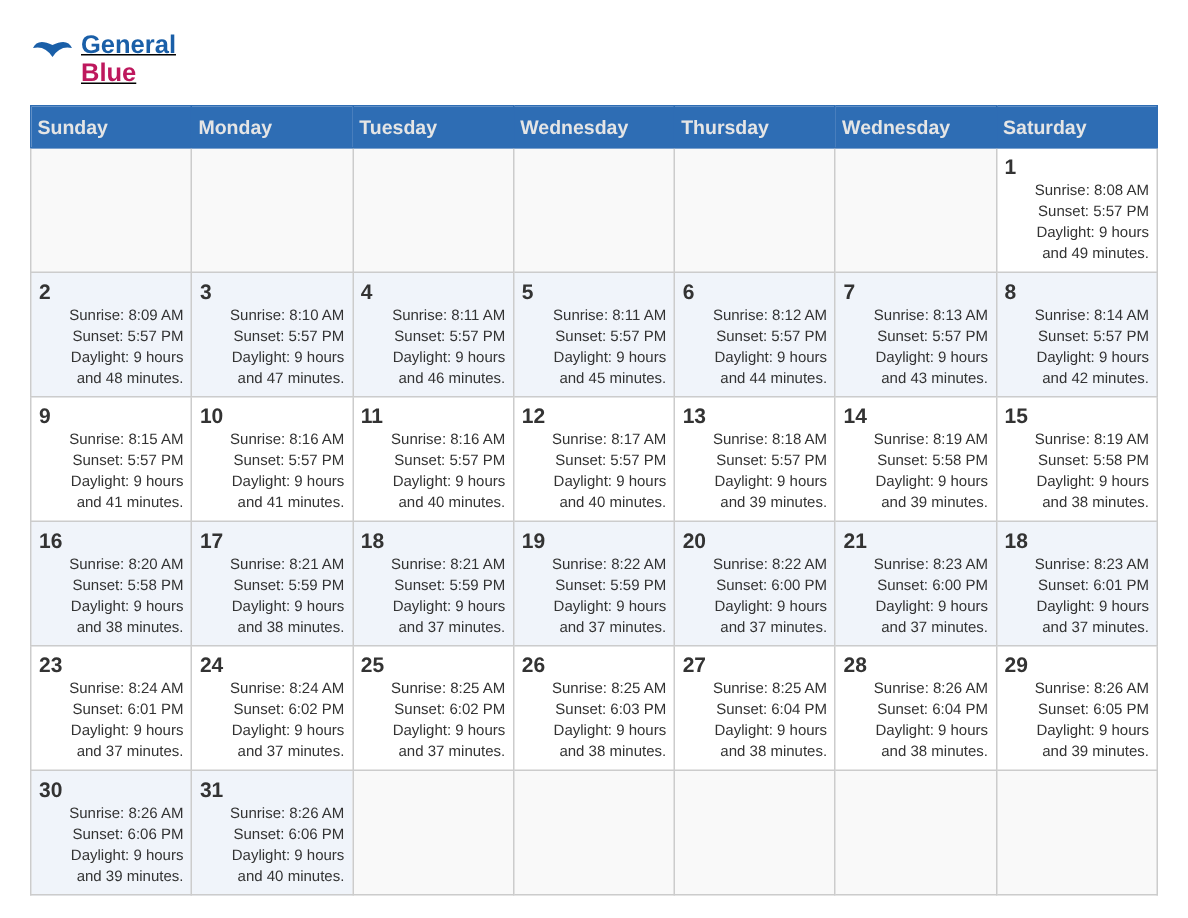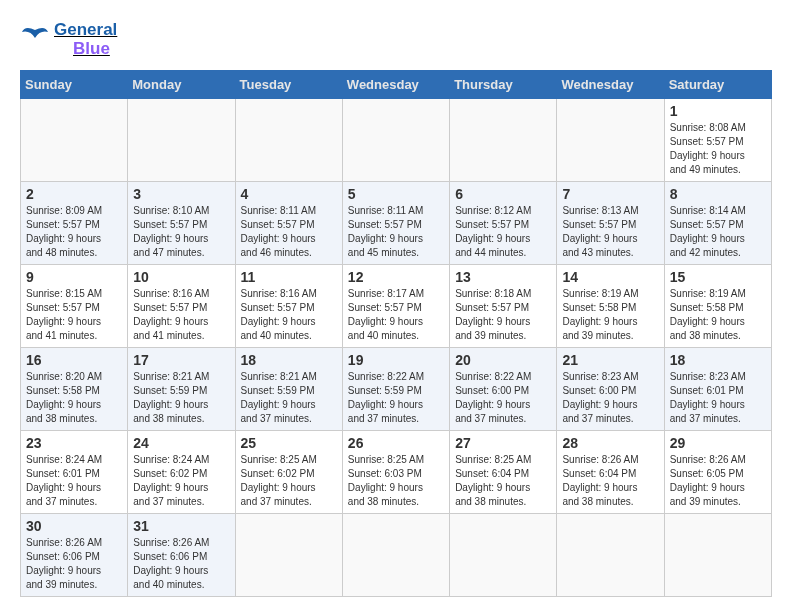--- a/index.html
+++ b/index.html
@@ -64,37 +64,38 @@
       font-size: 14px;
       font-weight: bold;
       color: #333;
       display: block;
       margin-bottom: 2px;
     }
     .day-info {
       font-size: 10px;
       color: #333;
       line-height: 1.4;
+      text-align: right;
     }
     .empty-cell {
       background: #f9f9f9 !important;
     }
   </style>
 </head>
 <body>
 
 <div class="header">
   <div class="logo">
   <div style="display:flex;align-items:center;">
     <svg width="30" height="40" viewBox="0 0 30 40">
       <path d="M15 10 Q25 5 28 12 Q20 10 15 18 Q10 10 2 12 Q5 5 15 10Z" fill="#1a5fa8"></path>
     </svg>
     <div style="margin-left:4px;">
       <div style="font-size:17px;font-weight:bold;color:#333;line-height:1.1;"><span style="color:#1a5fa8">General</span></div>
-      <div style="font-size:17px;font-weight:bold;color:#8b5cf6;line-height:1.1;margin-left:19px;">Blue</div>
+      <div style="font-size:17px;font-weight:bold;color:#be185d;line-height:1.1;">Blue</div>
     </div>
   </div>
 </div>
   <div class="title-section">
     <div class="month-title"></div>
     <div class="location"></div>
   </div>
 </div>
 
 <table>

